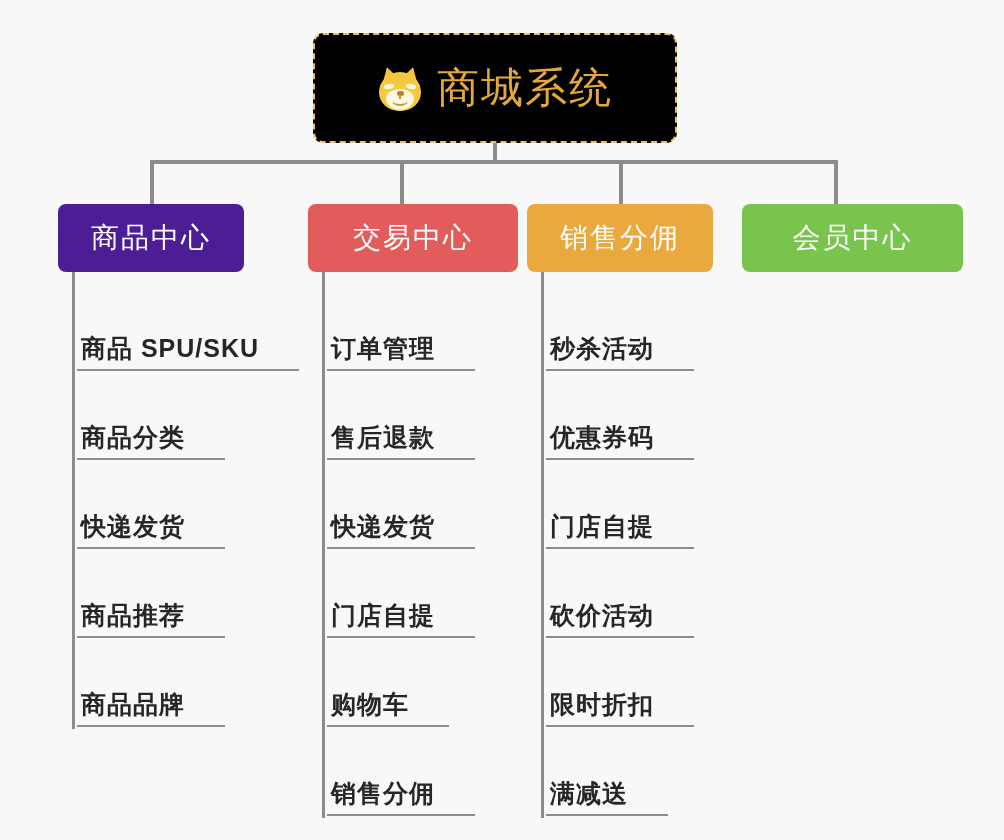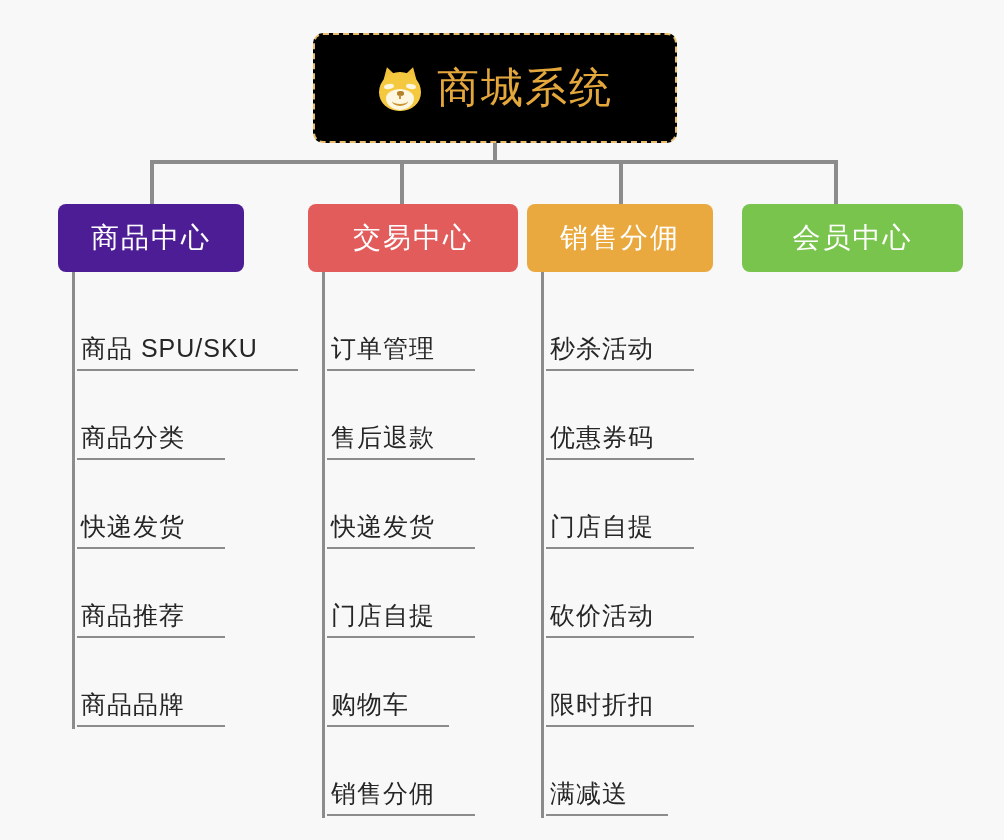--- a/index.html
+++ b/index.html
@@ -113,20 +113,21 @@
   .cat-3 { width: 186px; background: #eaa93e; }
   .cat-4 { width: 221px; background: #79c44d; }
 
   
   .leaf-list {
     position: relative;
     margin-left: 14px;
     padding-left: 2px;
     border-left: 3px solid #8c8c8c;
     padding-top: 12px;
+    font-weight: bold;
   }
   .leaf-item {
     height: 89px;
     box-sizing: border-box;
     display: flex;
     align-items: flex-end;
     padding-left: 30px;
     padding-bottom: 2px;
   }
   .leaf-label {

